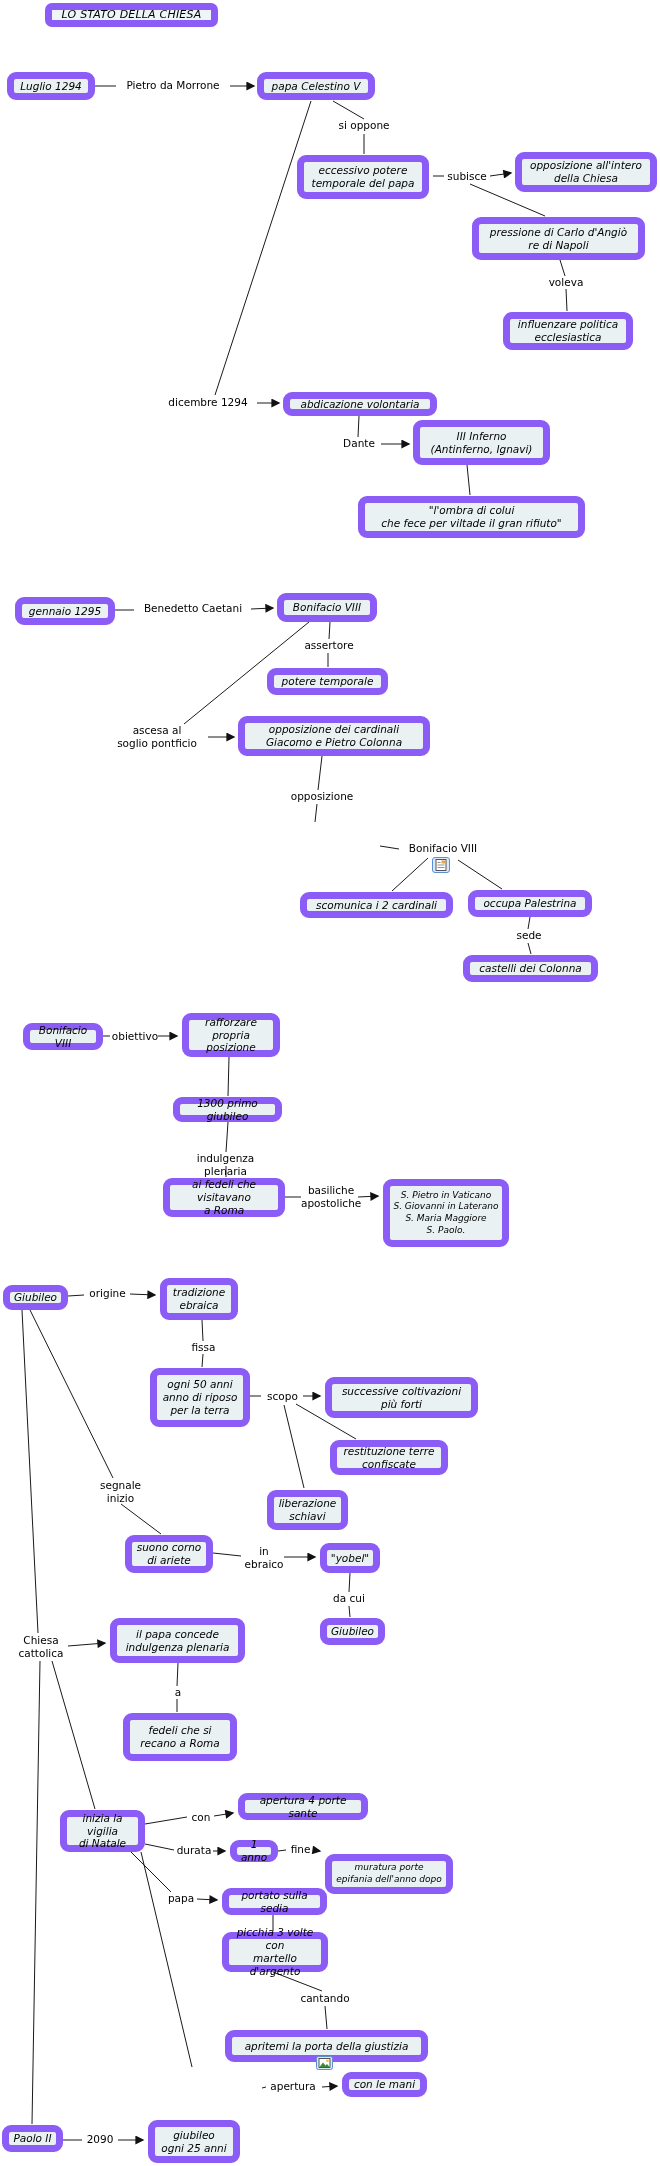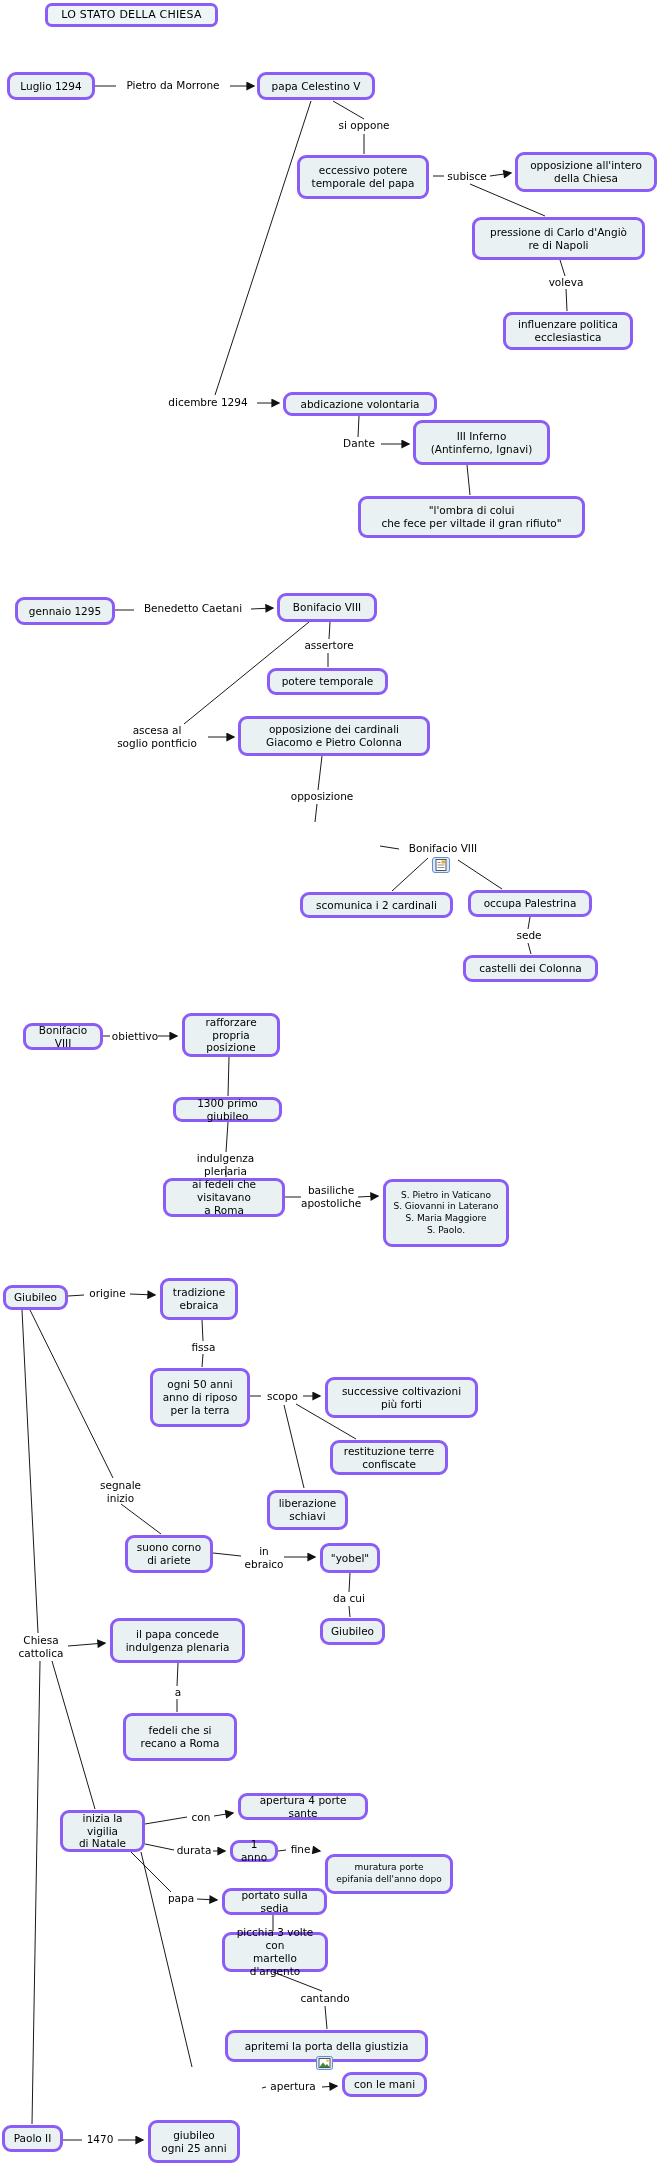--- a/index.html
+++ b/index.html
@@ -1,22 +1,22 @@
 <!DOCTYPE html>
 <html><head>
 <meta charset="utf-8">
 <style>
   html,body{margin:0;padding:0;background:#fff;}
   .stage{position:relative;width:660px;height:2166px;background:#fff;
          font-family:"DejaVu Sans",sans-serif;color:#000;overflow:hidden;}
   svg.edges{position:absolute;left:0;top:0;}
   svg.edges line{stroke:#1a1a1a;stroke-width:1;}
   .node{position:absolute;display:flex;align-items:center;justify-content:center;
-        text-align:center;white-space:pre-line;background:#e9f1f2;border:3px solid #8b5cf6;
-        border-radius:9px;font-size:10.5px;line-height:1.22;box-sizing:border-box;padding:1px 3px;}
+        text-align:center;white-space:pre-line;background:#e9f1f2;border:7px solid #8b5cf6;
+        border-radius:9px;font-size:10.5px;line-height:1.22;box-sizing:border-box;padding:1px 3px;font-style:italic;}
   .node.xs{font-size:9px;line-height:1.3;margin-top:19px;}
   .node.title{font-size:11px;letter-spacing:.2px;background:#eef5f6;border-radius:7px;}
   .edge-label{position:absolute;text-align:center;white-space:pre-line;
               font-size:10.5px;line-height:1.2;}
   .res-icon{position:absolute;}
 </style>
 </head>
 <body>
 
 <div class="stage">
@@ -215,21 +215,21 @@
 
   <div class="edge-label" style="left:12px;top:1634px;width:58px">Chiesa
 cattolica</div>
   <div class="edge-label" style="left:170px;top:1686px;width:16px">a</div>
   <div class="edge-label" style="left:186px;top:1811px;width:30px">con</div>
   <div class="edge-label" style="left:173px;top:1844px;width:42px">durata</div>
   <div class="edge-label" style="left:286px;top:1843px;width:29px">fine</div>
   <div class="edge-label" style="left:164px;top:1892px;width:34px">papa</div>
   <div class="edge-label" style="left:293px;top:1992px;width:64px">cantando</div>
   <div class="edge-label" style="left:264px;top:2080px;width:58px">apertura</div>
-  <div class="edge-label" style="left:81px;top:2133px;width:38px">1470</div>
+  <div class="edge-label" style="left:81px;top:2133px;width:38px">2090</div>
 
   <div class="res-icon" style="left:316px;top:2055px">
     <svg width="17" height="14" viewBox="0 0 17 14">
       <rect x="0.5" y="0.5" width="16" height="13" rx="2" fill="#dce9f8" stroke="#5b8ed6"></rect>
       <rect x="3" y="2.5" width="11" height="9" fill="#ffffff" stroke="#444" stroke-width="0.9"></rect>
       <circle cx="11.5" cy="4.8" r="1.3" fill="#f4c430"></circle>
       <path d="M3.5 11 L7 6.5 L9.5 9.5 L11 8 L13.5 11 Z" fill="#3c8a3c"></path>
     </svg>
   </div>
 

